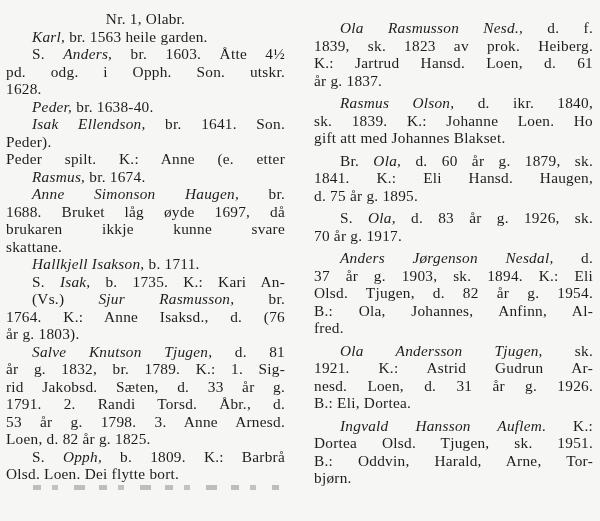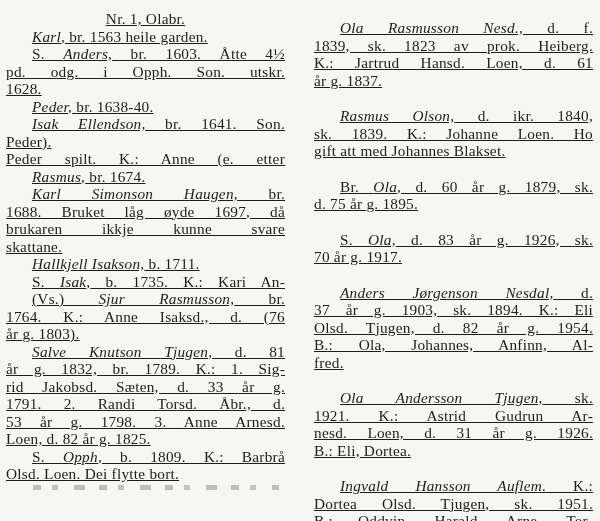--- a/index.html
+++ b/index.html
@@ -6,38 +6,37 @@
   .page{
     position:relative;
     width:600px;height:521px;
     box-sizing:border-box;
     background:#f6f6f4;
     color:#1d1d1c;
     font-family:"Liberation Serif","DejaVu Serif",serif;
     overflow:hidden;
     display:flex;
     padding:10px 7px 0 6px;
-    text-decoration:underline;
   }
   .col{width:279px;box-sizing:border-box;}
   .col-left{margin-right:29px;}
   .col-right{padding-top:9px;}
   .line{
     font-size:15.3px;
     line-height:17.5px;
     height:17.5px;
     overflow:hidden;
     letter-spacing:0.25px;
     text-align:justify;
     text-align-last:justify;
   }
   .line.last{text-align-last:left;}
   .para .line.first{padding-left:26px;}
   .heading .line{text-align:center;text-align-last:center;}
-  .col-right .block + .block{margin-top:18px;}
+  .col-right .block + .block{margin-top:5px;}
   .it{font-style:italic;}
   .fragments{
     margin:2px 0 0 27px;
     width:246px;height:5px;
     opacity:.5;
     background:repeating-linear-gradient(90deg,
       #85857f 0 8px, transparent 8px 19px,
       #8f8f89 19px 25px, transparent 25px 41px,
       #85857f 41px 52px, transparent 52px 66px);
   }
@@ -63,21 +62,21 @@
       </div>
       <div class="block para">
         <div class="line first"><span class="it">Isak Ellendson,</span><span class="rm"> br. 1641. Son.</span></div>
         <div class="line last"><span class="rm">Peder).</span></div>
         <div class="line"><span class="rm">Peder spilt. K.: Anne (e. etter</span></div>
       </div>
       <div class="block para">
         <div class="line first last"><span class="it">Rasmus,</span><span class="rm"> br. 1674.</span></div>
       </div>
       <div class="block para">
-        <div class="line first"><span class="it">Karl Simonson Haugen,</span><span class="rm"> br.</span></div>
+        <div class="line first"><span class="it">Anne Simonson Haugen,</span><span class="rm"> br.</span></div>
         <div class="line"><span class="rm">1688. Bruket låg øyde 1697, då</span></div>
         <div class="line"><span class="rm">brukaren ikkje kunne svare</span></div>
         <div class="line last"><span class="rm">skattane.</span></div>
       </div>
       <div class="block para">
         <div class="line first last"><span class="it">Hallkjell Isakson,</span><span class="rm"> b. 1711.</span></div>
       </div>
       <div class="block para">
         <div class="line first"><span class="rm">S. </span><span class="it">Isak,</span><span class="rm"> b. 1735. K.: Kari An-</span></div>
       </div>
@@ -107,20 +106,21 @@
         <div class="line"><span class="rm">K.: Jartrud Hansd. Loen, d. 61</span></div>
         <div class="line last"><span class="rm">år g. 1837.</span></div>
       </div>
       <div class="block para">
         <div class="line first"><span class="it">Rasmus Olson,</span><span class="rm"> d. ikr. 1840,</span></div>
         <div class="line"><span class="rm">sk. 1839. K.: Johanne Loen. Ho</span></div>
         <div class="line last"><span class="rm">gift att med Johannes Blakset.</span></div>
       </div>
       <div class="block para">
         <div class="line first"><span class="rm">Br. </span><span class="it">Ola,</span><span class="rm"> d. 60 år g. 1879, sk.</span></div>
+        <div class="line"><span class="rm">1841. K.: Eli Hansd. Haugen,</span></div>
         <div class="line last"><span class="rm">d. 75 år g. 1895.</span></div>
       </div>
       <div class="block para">
         <div class="line first"><span class="rm">S. </span><span class="it">Ola,</span><span class="rm"> d. 83 år g. 1926, sk.</span></div>
         <div class="line last"><span class="rm">70 år g. 1917.</span></div>
       </div>
       <div class="block para">
         <div class="line first"><span class="it">Anders Jørgenson Nesdal,</span><span class="rm"> d.</span></div>
         <div class="line"><span class="rm">37 år g. 1903, sk. 1894. K.: Eli</span></div>
         <div class="line"><span class="rm">Olsd. Tjugen, d. 82 år g. 1954.</span></div>

